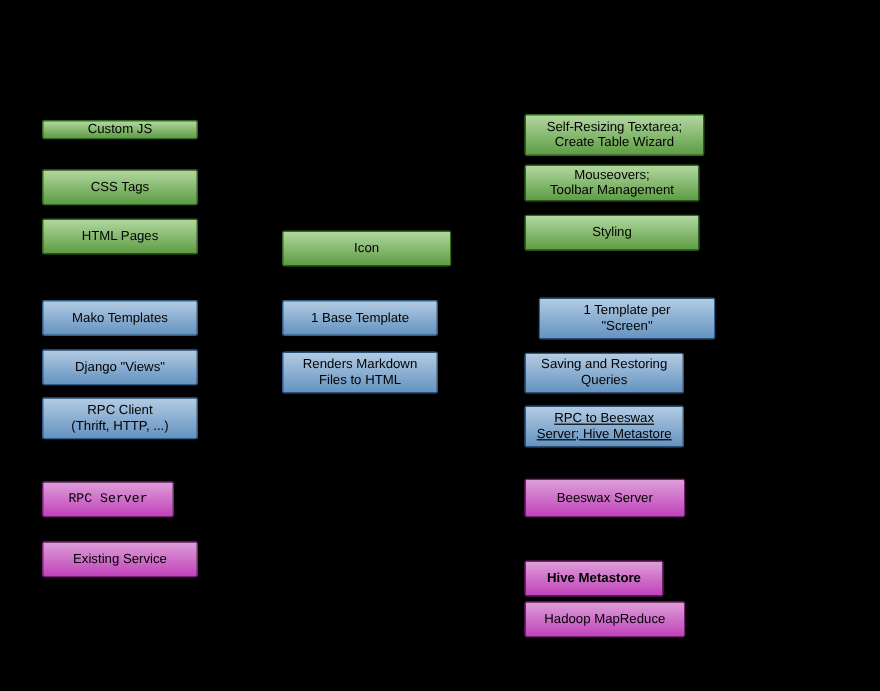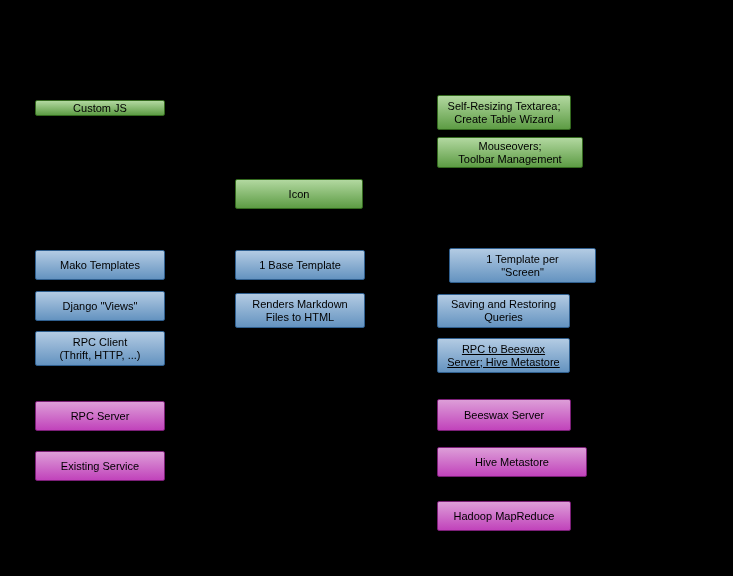--- a/index.html
+++ b/index.html
@@ -42,39 +42,42 @@
     background: linear-gradient(to bottom, var(--magenta-top, #dd9ed8), var(--magenta-bottom, #c143bb));
     border-color: var(--magenta-border, #7b1f77);
   }
 </style>
 </head>
 <body>
 
 <div class="canvas">
 
   <div class="box green" style="left:35px;  top:100px; width:130px; height:16px;">Custom JS</div>
+  <div class="box green" style="left:35px;  top:141px; width:130px; height:30px;">CSS Tags</div>
+  <div class="box green" style="left:35px;  top:182px; width:130px; height:30px;">HTML Pages</div>
   <div class="box blue" style="left:35px;  top:250px; width:130px; height:30px;">Mako Templates</div>
   <div class="box blue" style="left:35px;  top:291px; width:130px; height:30px;">Django "Views"</div>
   <div class="box blue" style="left:35px;  top:331px; width:130px; height:35px;">RPC Client
 (Thrift, HTTP, ...)</div>
-  <div class="box magenta" style="left:35px;  top:401px; width:130px; height:30px;">RPC Server</div>
+  <div class="box magenta" style="left:35px;  top:401px; width:110px; height:30px;font-family:Liberation Mono, monospace;">RPC Server</div>
   <div class="box magenta" style="left:35px;  top:451px; width:130px; height:30px;">Existing Service</div>
 
-  <div class="box green" style="left:235px; top:179px; width:128px; height:30px;">Icon</div>
+  <div class="box green" style="left:235px; top:192px; width:141px; height:30px;">Icon</div>
   <div class="box blue" style="left:235px; top:250px; width:130px; height:30px;">1 Base Template</div>
   <div class="box blue" style="left:235px; top:293px; width:130px; height:35px;">Renders Markdown
 Files to HTML</div>
 
-  <div class="box green" style="left:437px; top:95px;  width:134px; height:35px;">Self-Resizing Textarea;
+  <div class="box green" style="left:437px; top:95px;  width:150px; height:35px;">Self-Resizing Textarea;
 Create Table Wizard</div>
   <div class="box green" style="left:437px; top:137px; width:146px; height:31px;">Mouseovers;
 Toolbar Management</div>
+  <div class="box green" style="left:437px; top:179px; width:146px; height:30px;">Styling</div>
   <div class="box blue" style="left:437px; top:248px; width:147px; height:35px;margin-left:12px;">1 Template per
 "Screen"</div>
   <div class="box blue" style="left:437px; top:294px; width:133px; height:34px;">Saving and Restoring
 Queries</div>
   <div class="box blue" style="left:437px; top:338px; width:133px; height:35px;text-decoration:underline;">RPC to Beeswax
 Server; Hive Metastore</div>
   <div class="box magenta" style="left:437px; top:399px; width:134px; height:32px;">Beeswax Server</div>
-  <div class="box magenta" style="left:437px; top:447px; width:150px; height:30px;">Hive Metastore</div>
+  <div class="box magenta" style="left:437px; top:467px; width:116px; height:30px;font-weight:bold;">Hive Metastore</div>
   <div class="box magenta" style="left:437px; top:501px; width:134px; height:30px;">Hadoop MapReduce</div>
 
 </div>
 
 </body></html>

